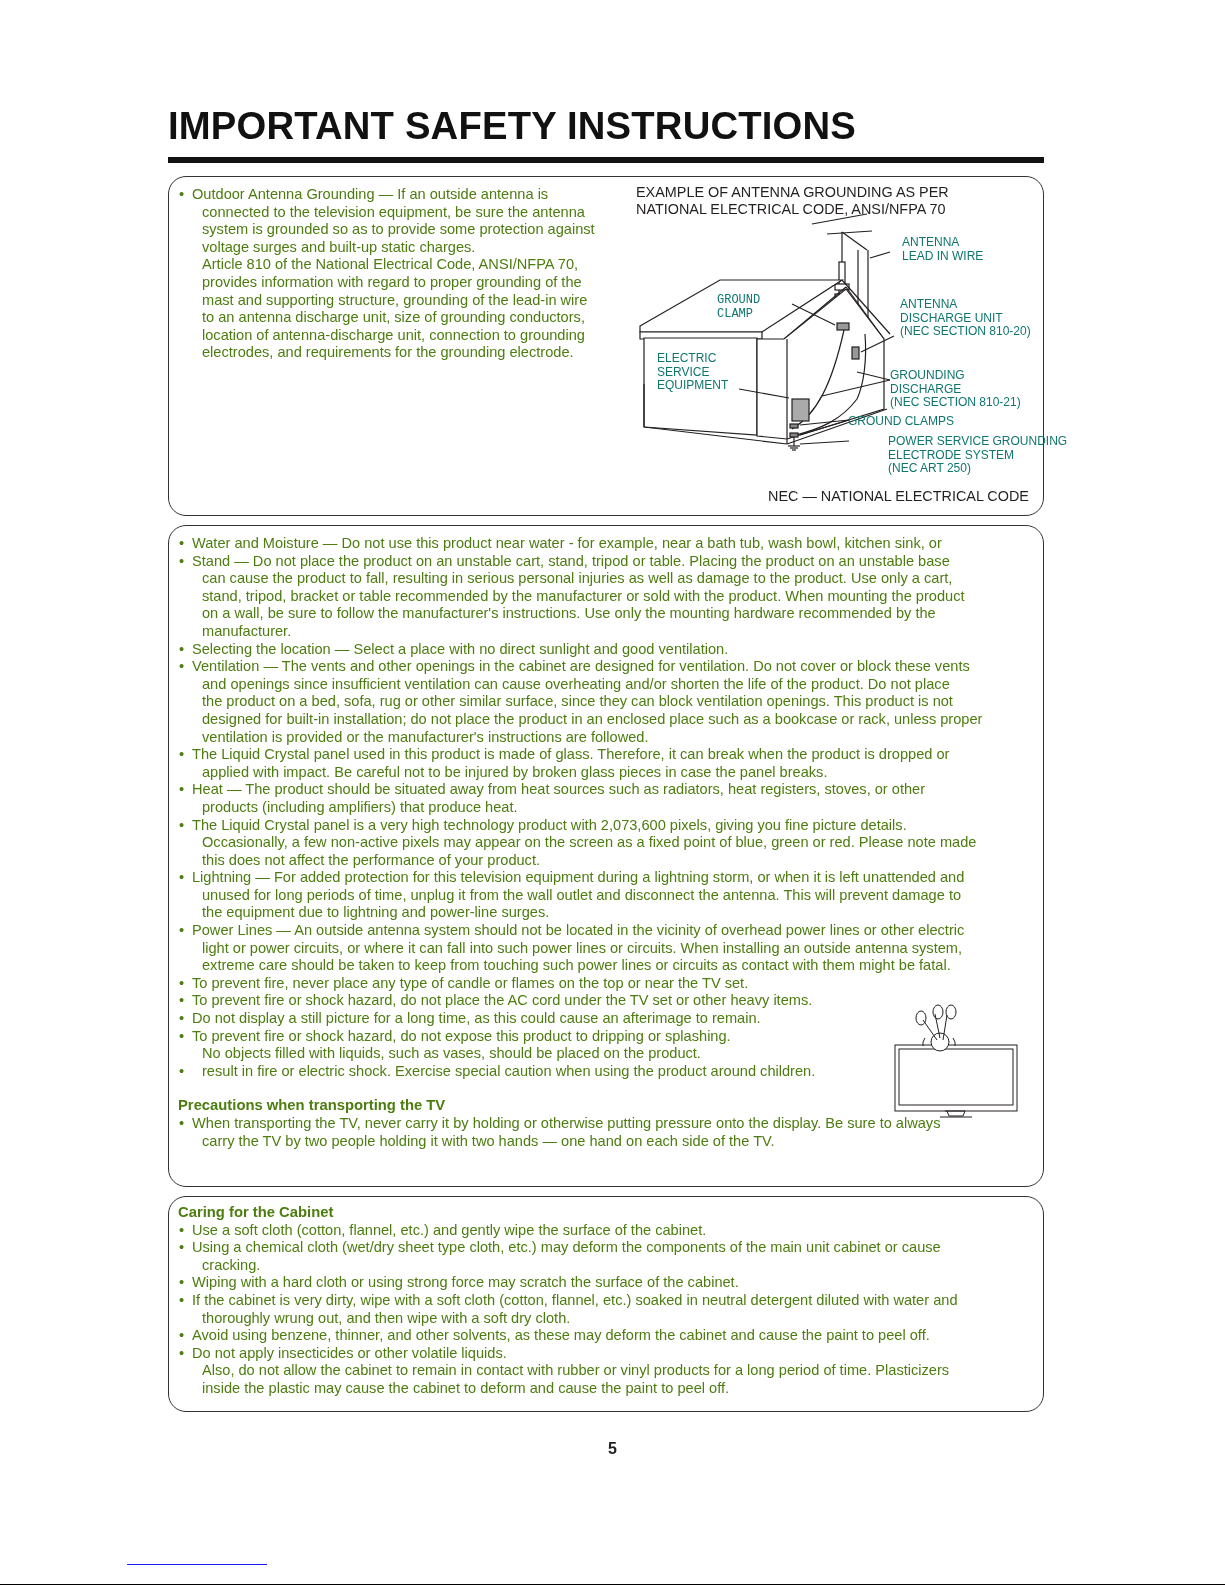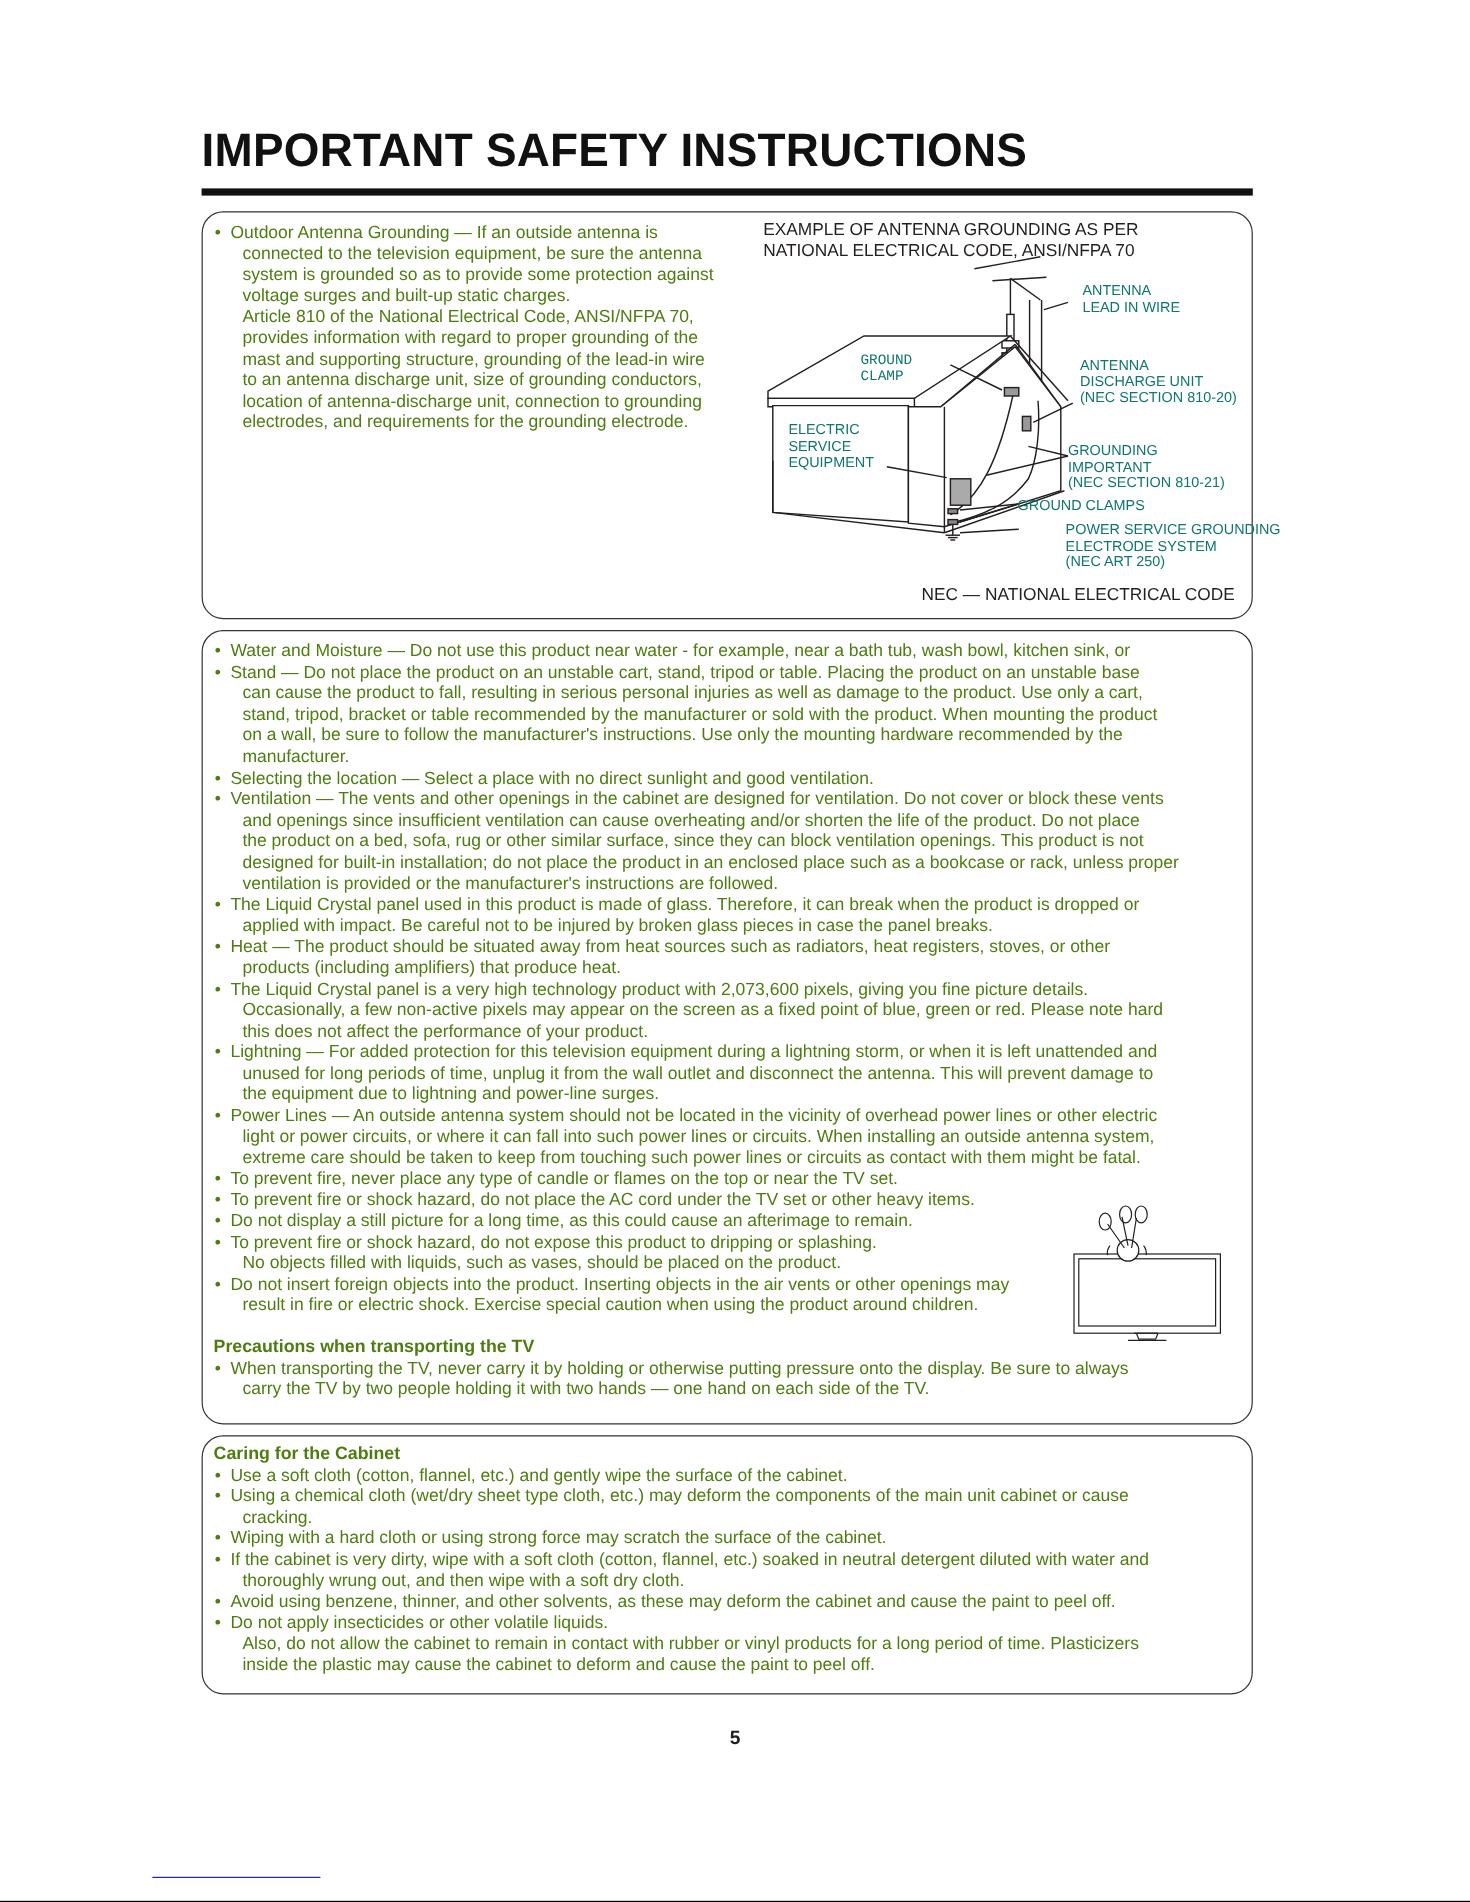--- a/index.html
+++ b/index.html
@@ -123,21 +123,21 @@
     <div>DISCHARGE UNIT</div>
     <div>(NEC SECTION 810-20)</div>
   </div>
   <div class="lbl" style="left:25px; top:168px;">
     <div>ELECTRIC</div>
     <div>SERVICE</div>
     <div>EQUIPMENT</div>
   </div>
   <div class="lbl" style="left:258px; top:185px;">
     <div>GROUNDING</div>
-    <div>IMPORTANT</div>
+    <div>DISCHARGE</div>
     <div>(NEC SECTION 810-21)</div>
   </div>
   <div class="lbl" style="left:216px; top:231px;">
     <div>GROUND CLAMPS</div>
   </div>
   <div class="lbl" style="left:216px; top:251px;margin-left:40px;">
     <div>POWER SERVICE GROUNDING</div>
     <div>ELECTRODE SYSTEM</div>
     <div>(NEC ART 250)</div>
   </div>
@@ -146,28 +146,28 @@
 
 <div class="box box2"></div>
 <div class="txt" id="sec2" style="left:178px; top:535px; width:860px;">
   <ul class="bl" id="sec2list">
       <li><span>Water and Moisture — Do not use this product near water - for example, near a bath tub, wash bowl, kitchen sink, or</span></li>
       <li><span>Stand — Do not place the product on an unstable cart, stand, tripod or table. Placing the product on an unstable base</span><span class="cont">can cause the product to fall, resulting in serious personal injuries as well as damage to the product. Use only a cart,</span><span class="cont">stand, tripod, bracket or table recommended by the manufacturer or sold with the product. When mounting the product</span><span class="cont">on a wall, be sure to follow the manufacturer's instructions. Use only the mounting hardware recommended by the</span><span class="cont">manufacturer.</span></li>
       <li><span>Selecting the location — Select a place with no direct sunlight and good ventilation.</span></li>
       <li><span>Ventilation — The vents and other openings in the cabinet are designed for ventilation. Do not cover or block these vents</span><span class="cont">and openings since insufficient ventilation can cause overheating and/or shorten the life of the product. Do not place</span><span class="cont">the product on a bed, sofa, rug or other similar surface, since they can block ventilation openings. This product is not</span><span class="cont">designed for built-in installation; do not place the product in an enclosed place such as a bookcase or rack, unless proper</span><span class="cont">ventilation is provided or the manufacturer's instructions are followed.</span></li>
       <li><span>The Liquid Crystal panel used in this product is made of glass. Therefore, it can break when the product is dropped or</span><span class="cont">applied with impact. Be careful not to be injured by broken glass pieces in case the panel breaks.</span></li>
       <li><span>Heat — The product should be situated away from heat sources such as radiators, heat registers, stoves, or other</span><span class="cont">products (including amplifiers) that produce heat.</span></li>
-      <li><span>The Liquid Crystal panel is a very high technology product with 2,073,600 pixels, giving you fine picture details.</span><span class="cont">Occasionally, a few non-active pixels may appear on the screen as a fixed point of blue, green or red. Please note hard</span><span class="cont">this does not affect the performance of your product.</span></li>
+      <li><span>The Liquid Crystal panel is a very high technology product with 2,073,600 pixels, giving you fine picture details.</span><span class="cont">Occasionally, a few non-active pixels may appear on the screen as a fixed point of blue, green or red. Please note made</span><span class="cont">this does not affect the performance of your product.</span></li>
       <li><span>Lightning — For added protection for this television equipment during a lightning storm, or when it is left unattended and</span><span class="cont">unused for long periods of time, unplug it from the wall outlet and disconnect the antenna. This will prevent damage to</span><span class="cont">the equipment due to lightning and power-line surges.</span></li>
       <li><span>Power Lines — An outside antenna system should not be located in the vicinity of overhead power lines or other electric</span><span class="cont">light or power circuits, or where it can fall into such power lines or circuits. When installing an outside antenna system,</span><span class="cont">extreme care should be taken to keep from touching such power lines or circuits as contact with them might be fatal.</span></li>
       <li><span>To prevent fire, never place any type of candle or flames on the top or near the TV set.</span></li>
       <li><span>To prevent fire or shock hazard, do not place the AC cord under the TV set or other heavy items.</span></li>
       <li><span>Do not display a still picture for a long time, as this could cause an afterimage to remain.</span></li>
       <li><span>To prevent fire or shock hazard, do not expose this product to dripping or splashing.</span><span class="cont">No objects filled with liquids, such as vases, should be placed on the product.</span></li>
-      <li><span>Do not insert foreign objects into the product. Inserting objects in the air vents or other openings may</span><span class="cont">result in fire or electric shock. Exercise special caution when using the product around children.</span></li>
+      <li><span class="cont">result in fire or electric shock. Exercise special caution when using the product around children.</span></li>
     </ul>
   <div class="heading" style="margin-top:17px;">Precautions when transporting the TV</div>
   <ul class="bl" id="transportlist">
       <li><span>When transporting the TV, never carry it by holding or otherwise putting pressure onto the display. Be sure to always</span><span class="cont">carry the TV by two people holding it with two hands — one hand on each side of the TV.</span></li>
     </ul>
 </div>
 
 <svg class="tvimg" viewBox="0 0 155 120">
   <g stroke="#231f20" stroke-width="1" fill="none">
     <rect x="10" y="45" width="122" height="66" fill="#fff"></rect>

